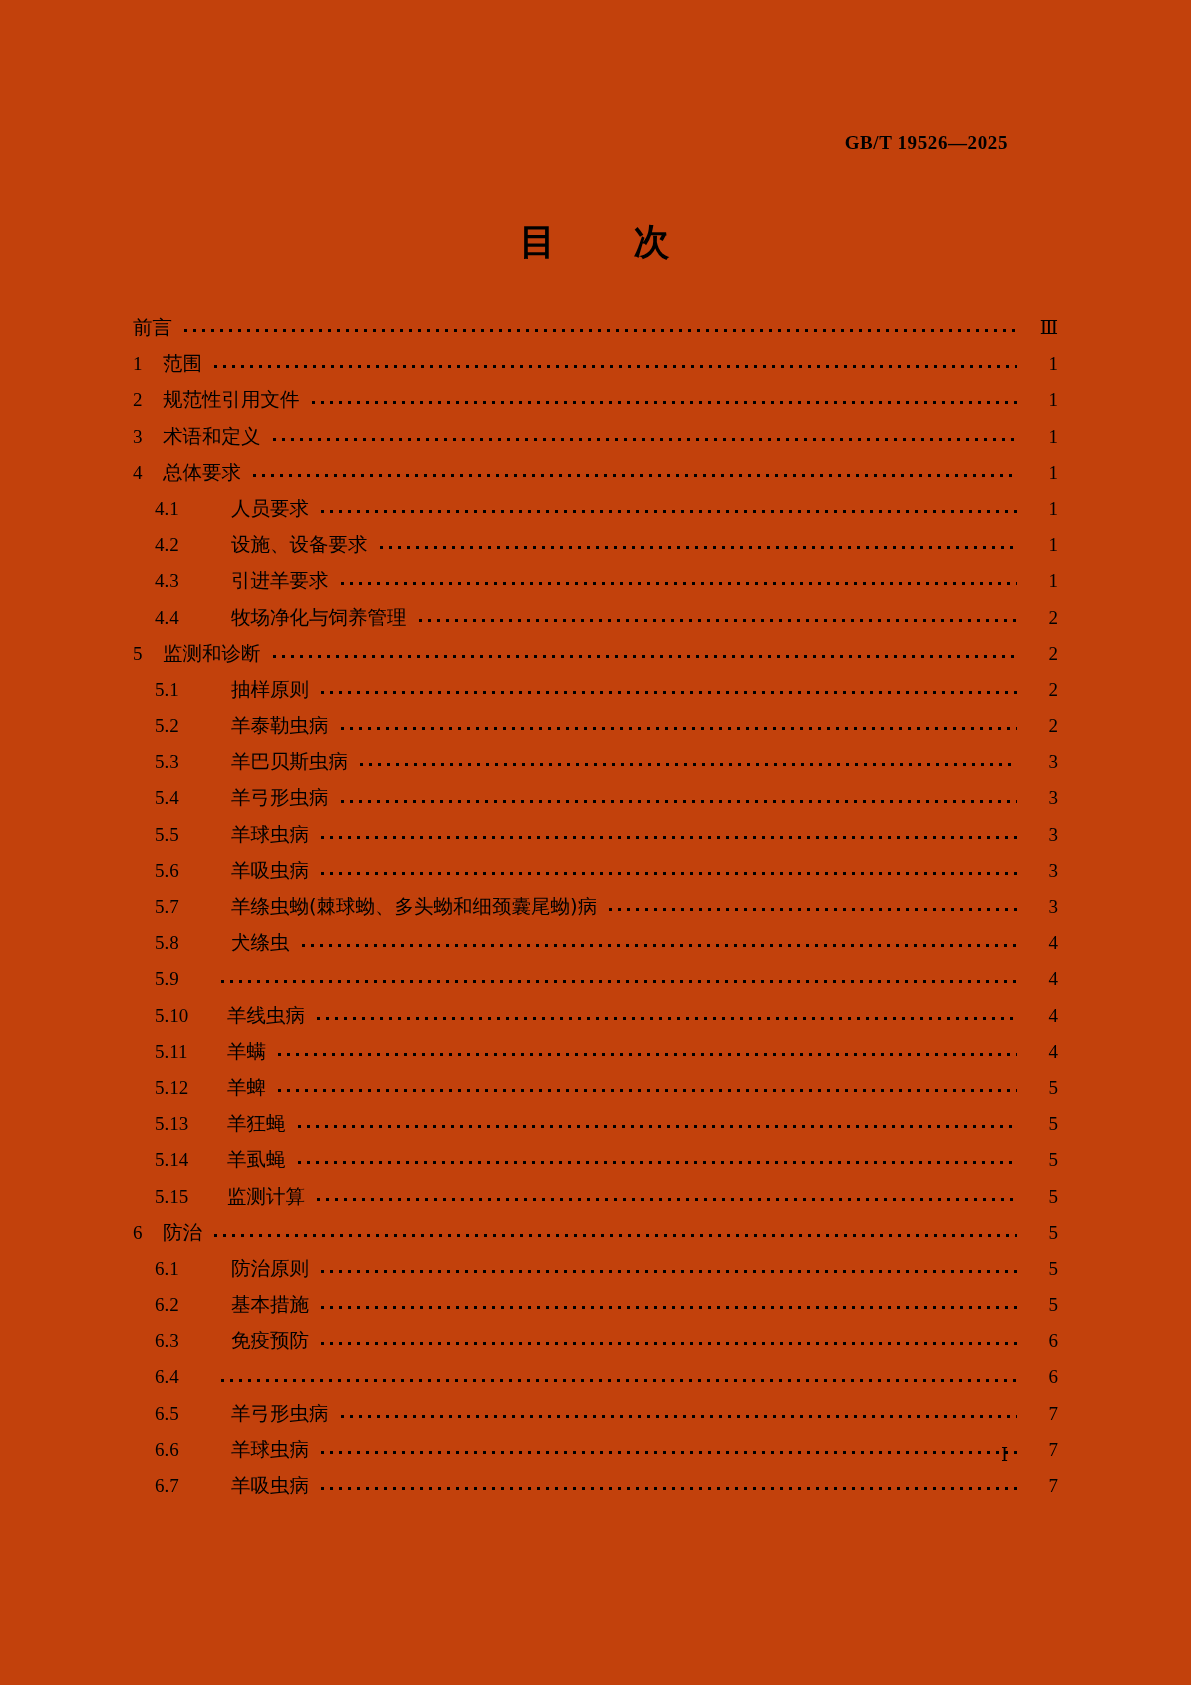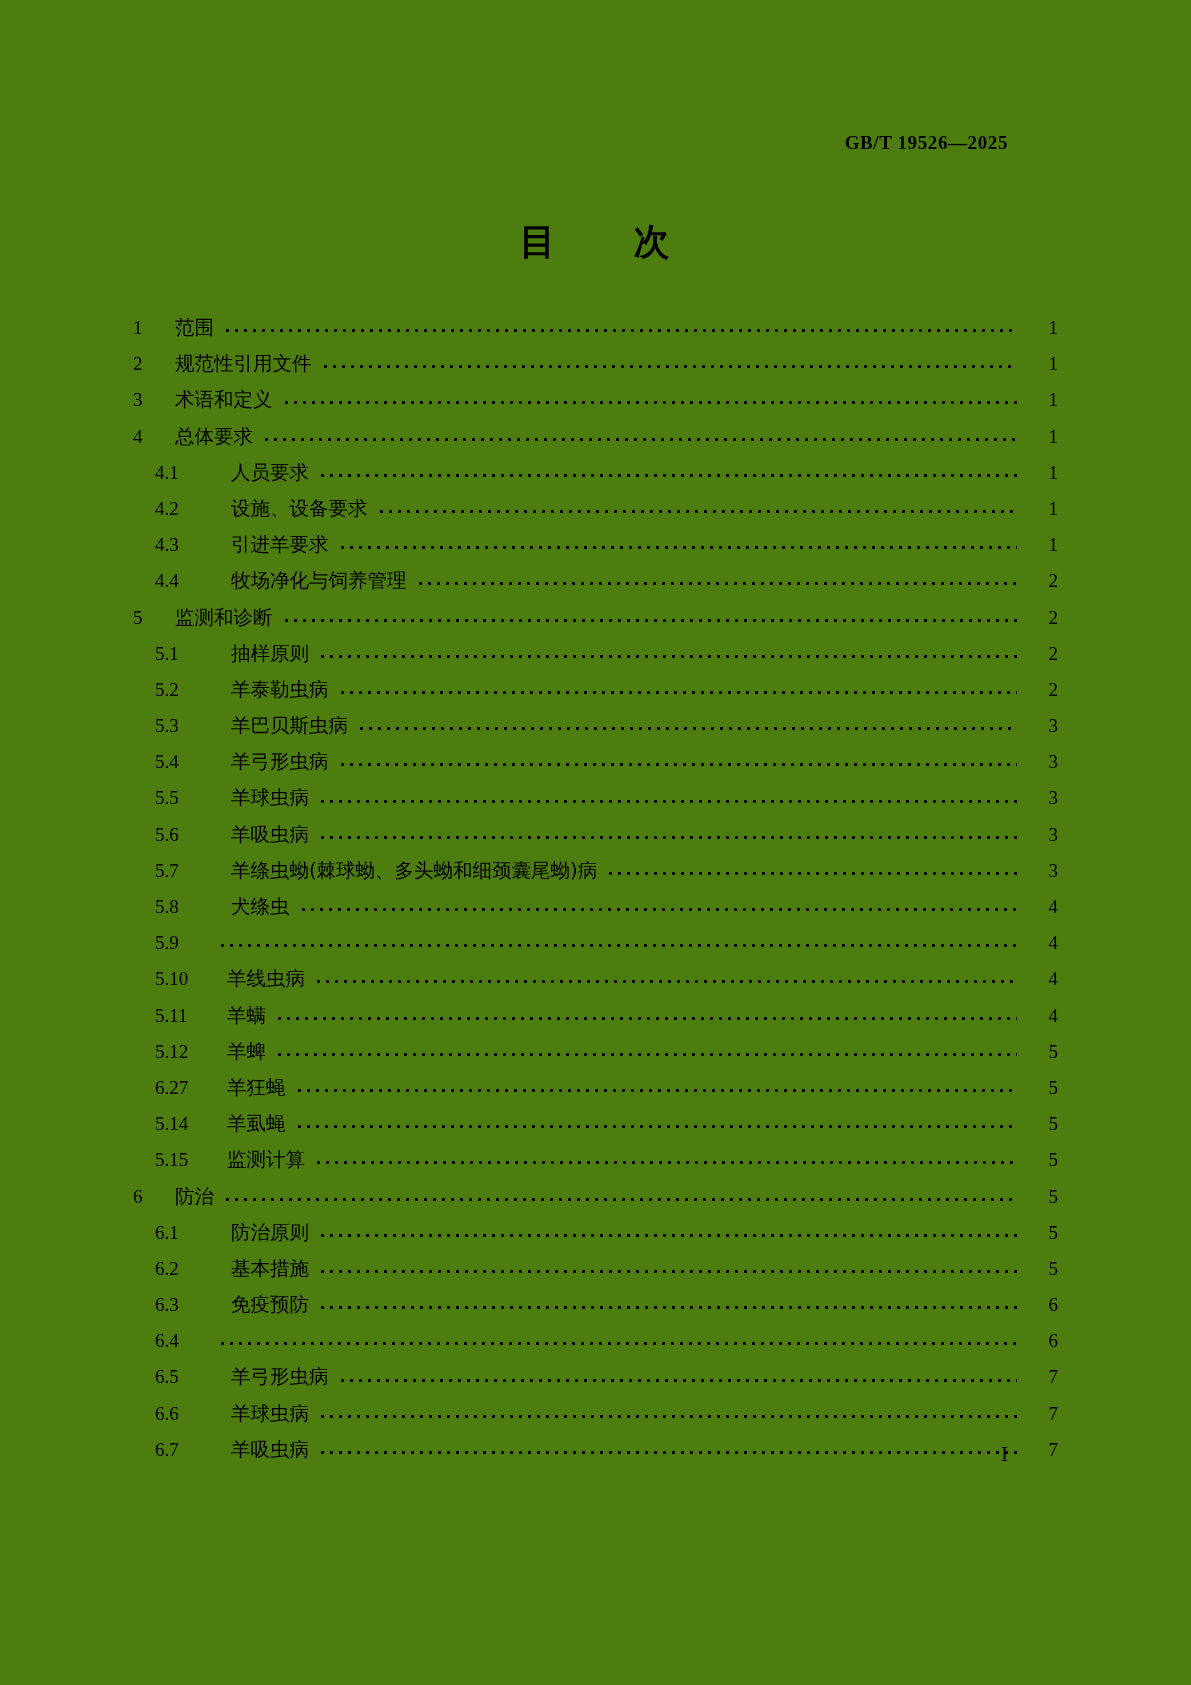--- a/index.html
+++ b/index.html
@@ -5,21 +5,21 @@
   html, body {
     margin: 0;
     padding: 0;
     background: #ffffff;
   }
   .page {
     position: relative;
     width: 1191px;
     height: 1685px;
     margin: 0 auto;
-    background: #4d7c0f;
+    background: #c2410c;
     font-family: "Liberation Serif", "DejaVu Serif", serif;
     color: #000000;
     overflow: hidden;
   }
 
   
   .doc-header {
     position: absolute;
     top: 132px;
     right: 183px;
@@ -98,21 +98,21 @@
 
   .toc-page {
     font-family: "Liberation Serif", "DejaVu Serif", serif;
     font-size: 19px;
     flex: 0 0 34px;
     text-align: right;
   }
   .lvl-front .toc-label { margin-left: 0px; }
 
   .lvl-1 .toc-num   { width: 30px; }
-  .lvl-1 .toc-label { margin-left: 12px; }
+  .lvl-1 .toc-label { margin-left: 0px; }
 
   .lvl-2 .toc-num   { width: 54px; margin-left: 22px; }
   .lvl-2 .toc-label { margin-left: 22px; }
 
   .lvl-2w .toc-num   { width: 62px; margin-left: 22px; }
   .lvl-2w .toc-label { margin-left: 10px; }
 
   
   .page-footer {
     position: absolute;
@@ -125,20 +125,25 @@
 </head>
 <body>
 
 <div class="page">
 
   <div class="doc-header">GB/T 19526—2025</div>
 
   <div class="toc-title">目　　次</div>
 
   <div class="toc-list">
+      <div class="toc-row lvl-front">
+        <span class="toc-label">前言</span>
+        <span class="toc-leader"></span>
+        <span class="toc-page">Ⅲ</span>
+      </div>
       <div class="toc-row lvl-1">
         <span class="toc-num">1</span>
         <span class="toc-label">范围</span>
         <span class="toc-leader"></span>
         <span class="toc-page">1</span>
       </div>
       <div class="toc-row lvl-1">
         <span class="toc-num">2</span>
         <span class="toc-label">规范性引用文件</span>
         <span class="toc-leader"></span>
@@ -251,21 +256,21 @@
         <span class="toc-leader"></span>
         <span class="toc-page">4</span>
       </div>
       <div class="toc-row lvl-2w">
         <span class="toc-num">5.12</span>
         <span class="toc-label">羊蜱</span>
         <span class="toc-leader"></span>
         <span class="toc-page">5</span>
       </div>
       <div class="toc-row lvl-2w">
-        <span class="toc-num">6.27</span>
+        <span class="toc-num">5.13</span>
         <span class="toc-label">羊狂蝇</span>
         <span class="toc-leader"></span>
         <span class="toc-page">5</span>
       </div>
       <div class="toc-row lvl-2w">
         <span class="toc-num">5.14</span>
         <span class="toc-label">羊虱蝇</span>
         <span class="toc-leader"></span>
         <span class="toc-page">5</span>
       </div>

